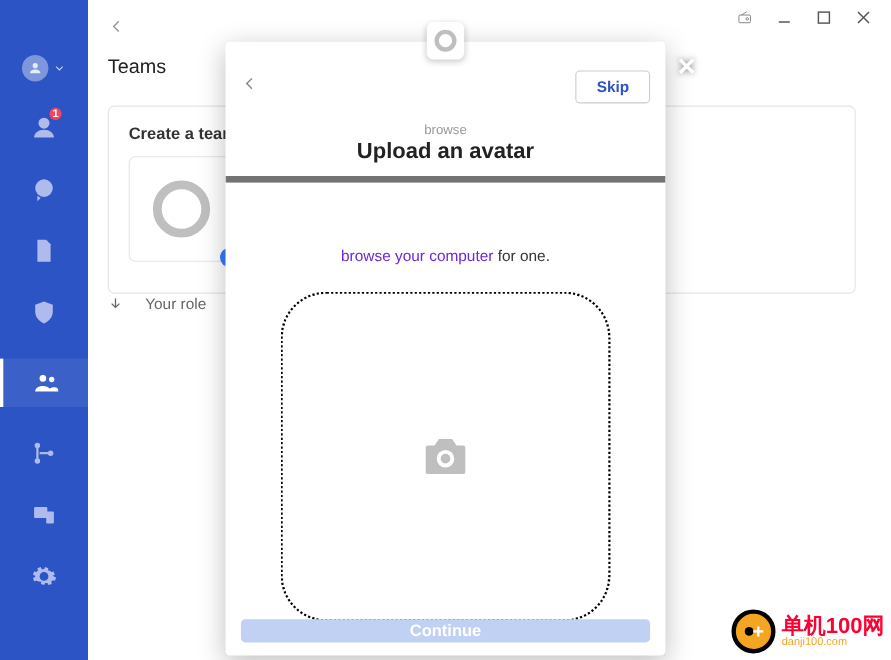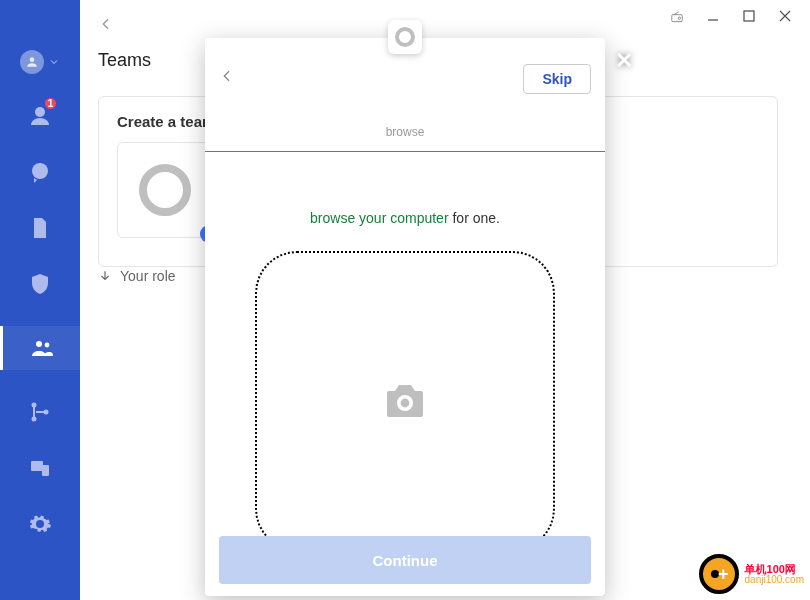--- a/index.html
+++ b/index.html
@@ -36,69 +36,69 @@
     border: 1px solid #e5e5e5; border-radius: 6px; padding: 16px 18px 28px 18px;
   }
   .bigcard h3 { font-size: 15px; color: #333; margin-bottom: 12px; font-weight: 600;}
   .card-thumb {
     width: 96px; height: 96px; border: 1px solid #e5e5e5; border-radius: 6px; 
     display:flex; align-items:center; justify-content:center; position: relative;
   }
   .ring { width:52px; height:52px; border-radius:50%; border:8px solid #bfbfbf; }
   .plus-dot { position:absolute; right:-6px; bottom:-6px; width:18px; height:18px; border-radius:50%; background:#3b77ff; color:#fff; font-size:14px; line-height:18px; text-align:center; font-weight:700;}
   .card-desc { position:absolute; left: 240px; top: 148px; width: 520px; color:#333; font-size:14px; line-height:1.45;}
-  .your-role { position:absolute; left: 98px; top: 268px; display:flex; align-items:center; gap:8px; color:#666; font-size:14px;}
+  .your-role { position:absolute; left: 98px; top: 268px; display:flex; align-items:center; gap:20px; color:#666; font-size:14px;}
   .your-role svg { width:14px; height:14px; stroke:#666; fill:none; stroke-width:2;}
 
   
   .overlay {
     position: absolute; left: 0; top: 0; width: 810px; height: 600px;
     
   }
   .scrollbar {
     position: absolute; left: 598px; top: 40px; width: 7px; height: 556px; background:#f0f0f0;
   }
   .modal {
     position: absolute; left: 205px; top: 38px; width: 400px; height: 558px;
     background: #fff; border-radius: 4px; box-shadow: 0 6px 24px rgba(0,0,0,0.25);
     overflow: hidden;
   }
   .modal-head {
-    position: relative; height: 114px; border-bottom: 1px solid #737373;
+    position: relative; height: 128px; border-bottom: 6px solid #737373;
     display:flex; flex-direction:column; align-items:center; justify-content:flex-end; padding-bottom:10px;
   }
   .modal-back { position:absolute; left:14px; top:30px; }
   .modal-back svg { width:16px; height:16px; stroke:#888; fill:none; stroke-width:2;}
   .team-name { font-size: 12px; color: #999; margin-bottom: 2px;}
   .modal-title { font-size: 20px; font-weight: 700; color: #222; }
   .skip-btn { position:absolute; right:14px; top:26px; border:1px solid #ccc; background:#fff; color:#2d54c4; font-weight:600; font-size:14px; padding:6px 18px; border-radius:4px;}
   .close-x { position:absolute; left: 615px; top: 48px; color:#fff; font-size:22px; font-weight:700; text-shadow: 0 0 6px rgba(0,0,0,0.5);}
   .avatar-chip {
     position:absolute; left: 388px; top: 20px; width:34px; height:34px; background:#fff; border-radius:6px; box-shadow: 0 2px 6px rgba(0,0,0,0.2);
     display:flex; align-items:center; justify-content:center; z-index: 30;
   }
   .avatar-chip .ring2{ width:20px; height:20px; border-radius:50%; border:4px solid #bfbfbf;}
   .drop-text { text-align:center; font-size:14px; color:#333; margin-top:36px; line-height:1.45;}
-  .drop-text a { color:#15803d; text-decoration:none;margin-top:45px;}
+  .drop-text a { color:#6d28d9; text-decoration:none;margin-top:45px;}
   .dropzone {
     margin: 22px auto 0 auto; width: 300px; height: 300px; border: 2px dotted #000; border-radius: 42px;
     display:flex; align-items:center; justify-content:center;
   }
   .camera { width:56px; height:48px; fill:#bfbfbf;}
   .continue-btn {
-    position:absolute; left:14px; right:14px; bottom:12px; height:48px; background:#c1d1f3; color:#fff; font-weight:700; font-size:15px; border:none; border-radius:4px;
+    position:absolute; left:14px; right:14px; bottom:12px; height:21px; background:#c1d1f3; color:#fff; font-weight:700; font-size:15px; border:none; border-radius:4px;
   }
 
   
   .watermark { position:absolute; right:6px; bottom:6px; display:flex; align-items:center; gap:6px;}
   .wm-logo { width:40px; height:40px; border-radius:50%; background:#f4a522; border:4px solid #000; position:relative; display:flex; align-items:center; justify-content:center;}
   .wm-logo::before { content:""; width:8px; height:8px; border-radius:50%; background:#000; position:absolute; left:8px;}
   .wm-logo .plus { color:#fff; font-weight:900; font-size:18px; position:absolute; right:6px;}
   .wm-text { display:flex; flex-direction:column; line-height:1;}
-  .wm-line1 { color:#f03; font-size:11px; font-weight:700;}
+  .wm-line1 { color:#f03; font-size:20px; font-weight:700;}
   .wm-line2 { color:#f5a522; font-size:10px;}
 </style>
 </head>
 <body>
 
 <div class="rail">
   <div class="avatar-menu">
     <span class="avatar-circle">
       <svg viewBox="0 0 24 24">
           <path d="M12 12a4 4 0 1 0 0-8 4 4 0 0 0 0 8zm0 2c-4 0-8 2-8 5v1h16v-1c0-3-4-5-8-5z"></path>
@@ -207,20 +207,21 @@
   <div class="avatar-chip">
       <div class="ring2"></div>
     </div>
   <div class="modal">
     <div class="modal-head">
       <div class="modal-back"><svg viewBox="0 0 24 24">
             <path d="M15 5l-7 7 7 7"></path>
           </svg></div>
       <button class="skip-btn">Skip</button>
       <div class="team-name">browse</div>
+      <div class="modal-title">Upload an avatar</div>
     </div>
     <div class="drop-text">
       <br>
       <a href="#">browse your computer</a><span> for one.</span>
     </div>
     <div class="dropzone">
       <svg class="camera" viewBox="0 0 24 24">
         <path d="M4 7h3l2-3h6l2 3h3a1 1 0 0 1 1 1v11a1 1 0 0 1-1 1H4a1 1 0 0 1-1-1V8a1 1 0 0 1 1-1z"></path>
         <circle cx="12" cy="13" r="4" fill="#fff"></circle>
         <circle cx="12" cy="13" r="2.2" fill="#bfbfbf"></circle>

